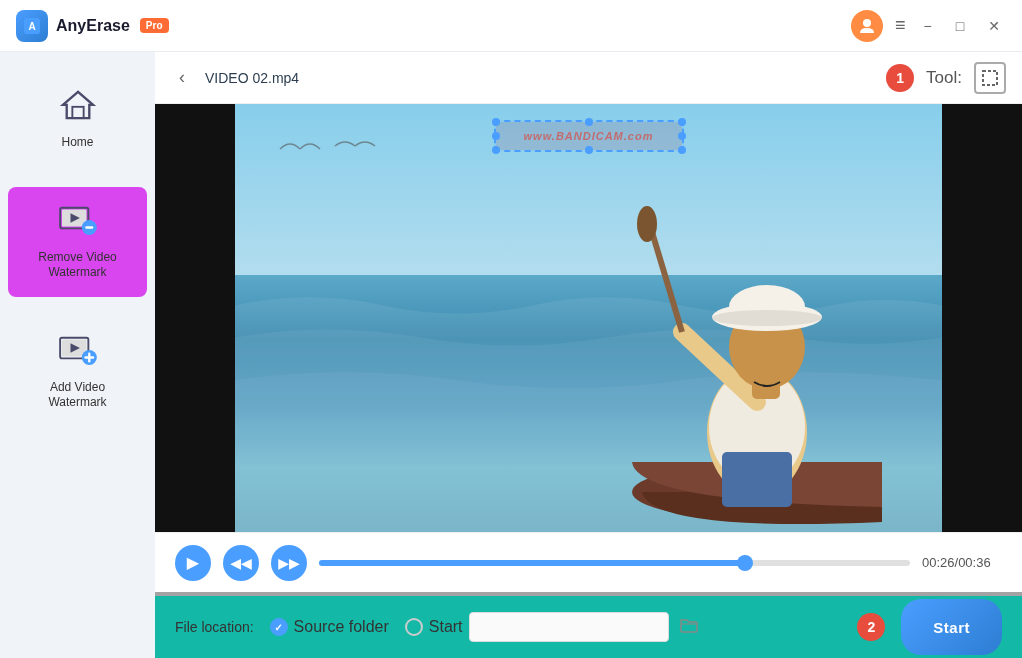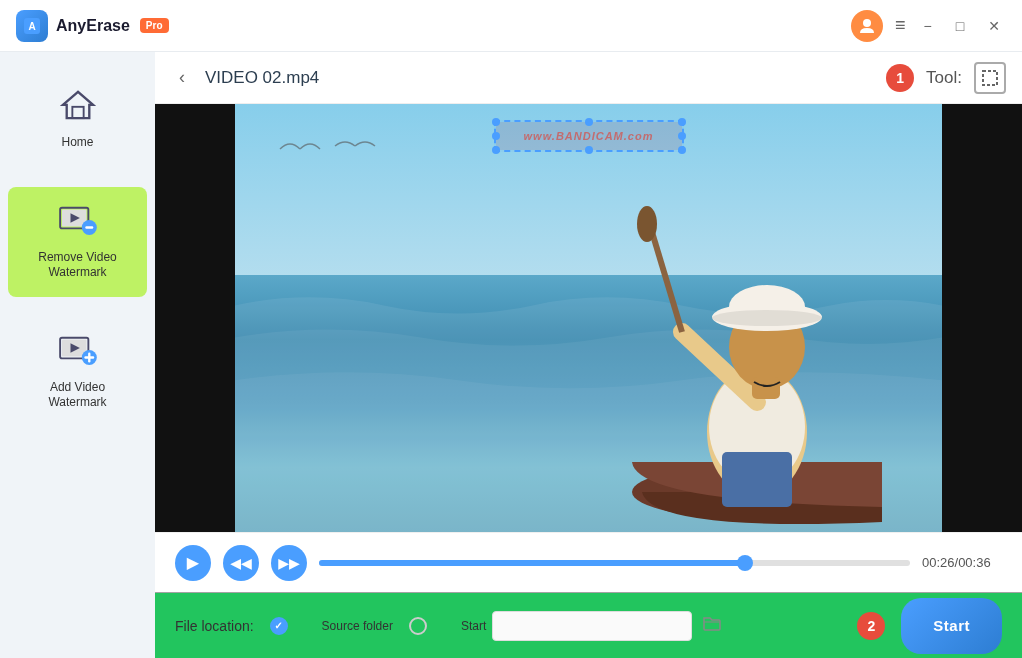--- a/index.html
+++ b/index.html
@@ -62,21 +62,21 @@
       display: flex;
       flex-direction: column;
       align-items: center;
       padding: 16px 12px;
       cursor: pointer;
       border-radius: 8px;
       margin: 0 8px;
       gap: 8px;
     }
     .sidebar-item.active {
-      background: #bef264;
+      background: #d946ef;
       justify-content: center;
     }
     .sidebar-icon { font-size: 28px; color: #4a9eff; position: relative; }
     .sidebar-icon svg { width: 40px; height: 32px; }
     .sidebar-label { font-size: 12px; color: #333; text-align: center; line-height: 1.3; font-weight: 500; }
 
     
     .content-area {
       flex: 1;
       background: white;
@@ -90,21 +90,21 @@
       display: flex;
       align-items: center;
       padding: 0 16px;
       border-bottom: 1px solid #eee;
       gap: 12px;
     }
     .back-btn {
       font-size: 18px; color: #666; cursor: pointer; padding: 4px 8px;
       border-radius: 4px;
     }
-    .file-name { font-size: 17px; color: #2c3e50; font-weight: 500; }
+    .file-name { font-size: 14px; color: #2c3e50; font-weight: 500; }
     .topbar-spacer { flex: 1; }
     .step-badge {
       width: 28px; height: 28px;
       border-radius: 50%;
       background: #e74c3c;
       color: white;
       font-size: 14px;
       font-weight: 700;
       display: flex; align-items: center; justify-content: center;
     }
@@ -230,25 +230,25 @@
       border-radius: 50%;
       position: absolute;
       top: 50%; transform: translateY(-50%);
       cursor: pointer;
     }
     .time-display { font-size: 13px; color: #555; min-width: 80px; }
 
     
     .bottom-bar {
       height: 66px;
-      background: #22c55e;
+      background: #14b8a6;
       display: flex;
       align-items: center;
       padding: 8px 20px;
-      border-top: 1px solid #a3a3a3;
+      border-top: 4px solid #a3a3a3;
       gap: 16px;
     }
     .file-location-label { font-size: 14px; color: #333; font-weight: 500; }
     .radio-option {
       display: flex; align-items: center; gap: 6px; cursor: pointer;
     }
     .radio-check {
       width: 18px; height: 18px;
       border-radius: 50%;
       border: 2px solid #4a9eff;
@@ -259,21 +259,21 @@
     }
     .radio-check.checked::after {
       content: '✓';
       color: white;
       font-size: 10px;
       font-weight: bold;
     }
     .radio-check.empty {
       border-color: #ccc;
     }
-    .radio-label { font-size: 12px; color: #333; margin-left: 28px; }
+    .radio-label { font-size: 16px; color: #333; }
     .custom-input {
       width: 200px;
       height: 30px;
       border: 1px solid #ddd;
       border-radius: 4px;
       padding: 0 8px;
       font-size: 13px;
       color: #555;
       background: #fafafa;
     }

